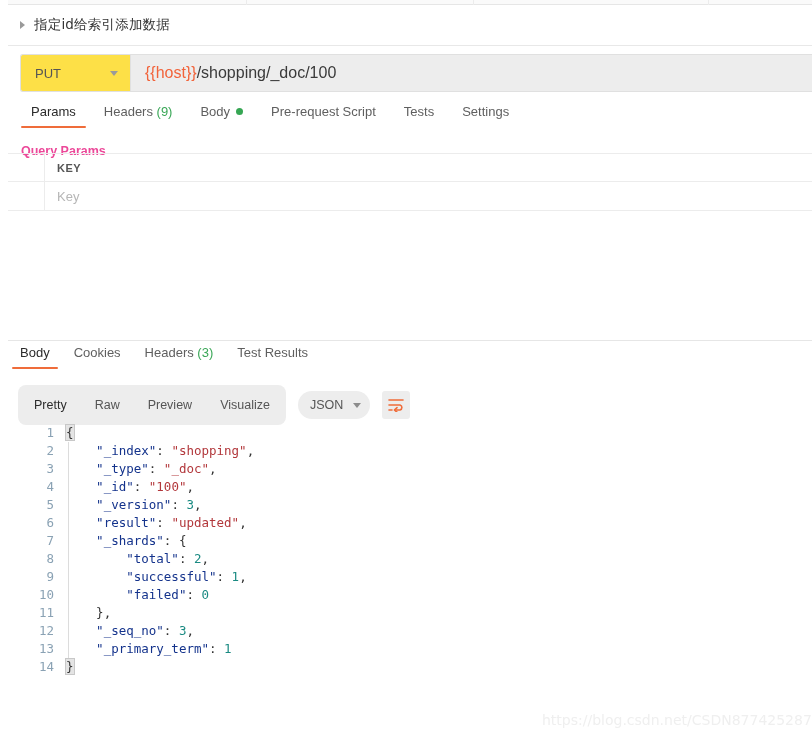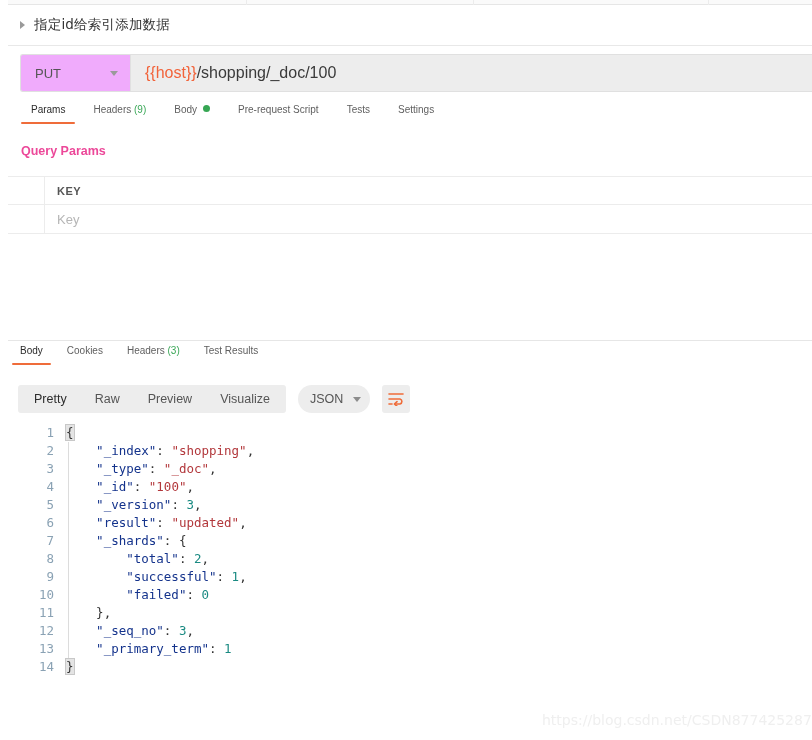--- a/index.html
+++ b/index.html
@@ -38,21 +38,21 @@
   }
 
   
   .url-bar {
     position: absolute; top: 54px; left: 12px;
     width: 800px; height: 38px; display: flex;
   }
   .method-box {
     width: 110px; height: 38px;
     border: 1px solid #e0e0e0; border-right: none;
-    background: #f0abfc;
+    background: #fde047;
     display: flex; align-items: center; justify-content: space-between;
     padding: 0 12px 0 14px;
     border-radius: 3px 0 0 3px;
   }
   .method-label { font-size: 13px; color: #555; }
   .chev {
     width: 0; height: 0;
     border-top: 5px solid #9a9a9a;
     border-left: 4.5px solid transparent;
     border-right: 4.5px solid transparent;
@@ -65,21 +65,21 @@
     white-space: nowrap; overflow: hidden;
   }
   .var-token { color: #f2633a; }
 
   
   .req-tabs {
     position: absolute; top: 104px; left: 0; width: 812px; height: 32px;
     display: flex; align-items: flex-start; padding-left: 9px;
   }
   .rtab {
-    position: relative; font-size: 10px; color: #5f5f5f;
+    position: relative; font-size: 13px; color: #5f5f5f;
     padding: 0 14px 9px 14px; cursor: pointer; white-space: nowrap;
   }
   .rtab.active { color: #2b2b2b; }
   .rtab.active::after {
     content: ""; position: absolute; left: 4px; right: 4px; bottom: 0;
     height: 2.5px; background: #ef6c3a; border-radius: 1px;
   }
   .cnt { color: #3aa757; }
   .dot-green {
     display: inline-block; width: 7px; height: 7px;
@@ -88,21 +88,21 @@
   }
 
   
   .qp-label {
     position: absolute; top: 144px; left: 13px;
     font-size: 12.5px; color: #ec4899; font-weight: bold;
   }
 
   
   .ptable {
-    position: absolute; top: 176px; left: 0; width: 688px;
+    position: absolute; top: 153px; left: 0; width: 688px;
   }
   .prow { display: flex; width: 812px; }
   .prow.head { height: 29px; border-top: 1px solid #ececec; border-bottom: 1px solid #ececec; }
   .prow.body { height: 29px; border-bottom: 1px solid #ececec; }
   .cell-check { width: 37px; border-right: 1px solid #ececec; }
   .cell-key { flex: 1; display: flex; align-items: center; padding-left: 12px; }
   .th { font-size: 11px; color: #555; font-weight: bold; letter-spacing: 0.5px; }
   .ph { font-size: 13px; color: #b6b6b6; }
 
   
@@ -117,21 +117,21 @@
     display: flex; align-items: flex-start; padding-left: 0px;
   }
   .res-tabs .rtab { padding: 0 12px 9px 12px; }
 
   
   .res-toolbar {
     position: absolute; top: 385px; left: 10px;
     display: flex; align-items: center;
   }
   .seg {
-    height: 28px; background: #ededed; border-radius: 3px;
+    height: 40px; background: #ededed; border-radius: 8px;
     display: flex; align-items: center; padding: 0 2px; justify-content: center;
   }
   .segbtn {
     font-size: 12.5px; color: #555; padding: 0 14px;
     height: 24px; line-height: 24px; border-radius: 3px; cursor: pointer;
   }
   .segbtn.active { color: #2c2c2c; }
   .fmt-select {
     margin-left: 12px; height: 28px; min-width: 72px;
     background: #ededed; border-radius: 14px;

